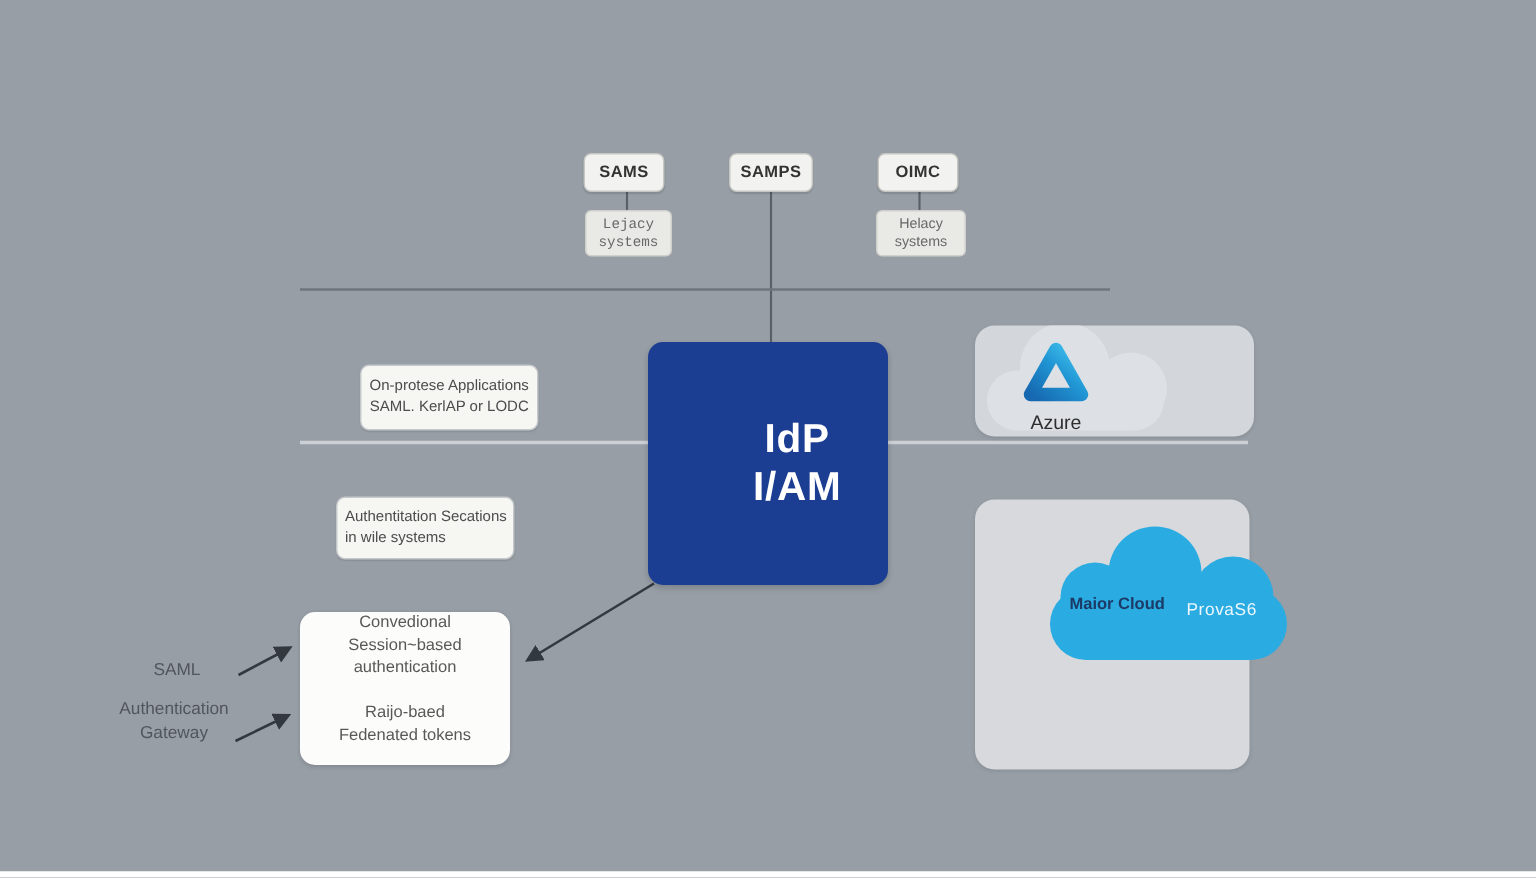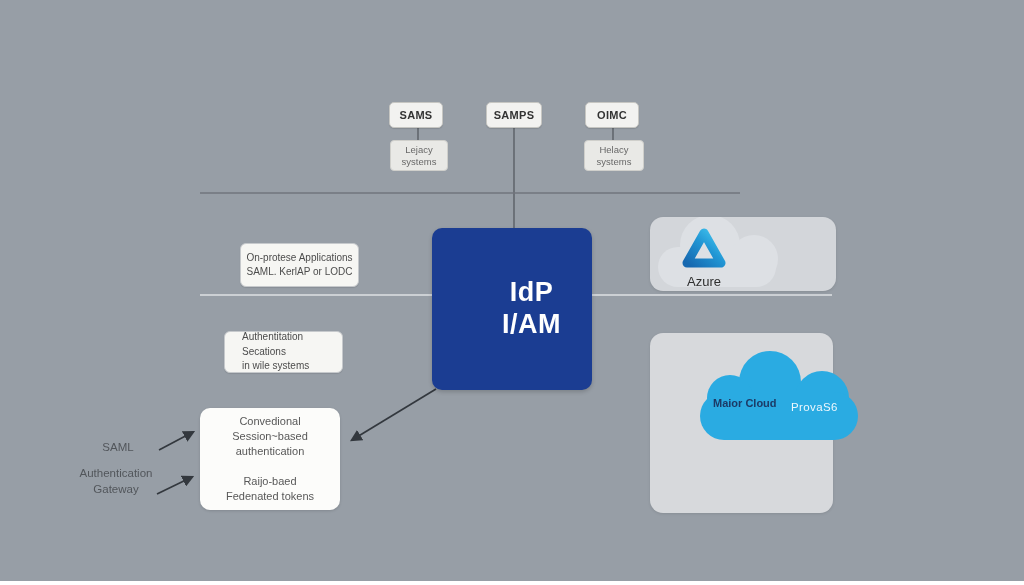--- a/index.html
+++ b/index.html
@@ -46,21 +46,21 @@
   }
   .card{
     background:var(--card-gray);border-radius:13px;
     box-shadow:0 1px 3px rgba(0,0,0,.10);
   }
   .azure-label{font-size:13px;color:#2e2e2e;text-align:center;}
   .cloud-name{font-size:11px;font-weight:bold;color:#1c3a66;}
   .cloud-provider{font-size:11.5px;color:#ecf7fd;letter-spacing:.4px;}
   .session-box{
     background:#fcfcfa;border-radius:10px;
-    display:flex;flex-direction:column;align-items:center;justify-content:center;
+    display:flex;flex-direction:column;align-items:center;justify-content:flex-start;
     gap:14px;box-shadow:0 1px 3px rgba(0,0,0,.14);
   }
   .session-para{font-size:11px;color:#585858;line-height:1.38;text-align:center;}
   .side-label{font-size:11.5px;color:#52565b;text-align:center;line-height:1.35;}
 </style>
 </head>
 <body>
 
 <div class="canvas">
 
@@ -76,42 +76,42 @@
     <line x1="200" y1="193" x2="740" y2="193" stroke="#70757c" stroke-width="1.6"></line>
     <line x1="200" y1="295" x2="832" y2="295" stroke="#ccd0d4" stroke-width="2.2"></line>
     <line x1="436" y1="389" x2="352" y2="440" stroke="#33383e" stroke-width="1.7" marker-end="url(#arrow)"></line>
     <line x1="159" y1="450" x2="193" y2="432" stroke="#33383e" stroke-width="1.7" marker-end="url(#arrow)"></line>
     <line x1="157" y1="494" x2="192" y2="477" stroke="#33383e" stroke-width="1.7" marker-end="url(#arrow)"></line>
   </svg>
 
   <div class="abs chip" style="left:389px;top:102px;width:54px;height:26px;">
     <span>SAMS</span>
   </div>
-  <div class="abs chip-sub" style="left:390px;top:140px;width:58px;height:31px;">
+  <div class="abs chip-sub" style="left:390px;top:140px;width:58px;height:31px;font-family:Liberation Mono, monospace;">
     <span>Lejacy</span>
     <span>systems</span>
   </div>
 
   <div class="abs chip" style="left:486px;top:102px;width:56px;height:26px;">
     <span>SAMPS</span>
   </div>
 
   <div class="abs chip" style="left:585px;top:102px;width:54px;height:26px;">
     <span>OIMC</span>
   </div>
   <div class="abs chip-sub" style="left:584px;top:140px;width:60px;height:31px;">
     <span>Helacy</span>
     <span>systems</span>
   </div>
 
   <div class="abs note-box" style="left:240px;top:243px;width:119px;height:44px;">
     <span>On-protese Applications</span>
     <span>SAML. KerlAP or LODC</span>
   </div>
-  <div class="abs note-box" style="left:224px;top:331px;width:119px;height:42px;align-items:flex-start;padding-left:17px;text-align:left;">
+  <div class="abs note-box" style="left:224px;top:331px;width:119px;height:42px;align-items:flex-start;padding-left:5px;text-align:left;">
     <span>Authentitation Secations</span>
     <span>in wile systems</span>
   </div>
 
   <div class="abs idp-box" style="left:432px;top:228px;width:160px;height:162px;">
     <span>IdP</span>
     <span>I/AM</span>
   </div>
 
   <div class="abs card" style="left:650px;top:217px;width:186px;height:74px;">

